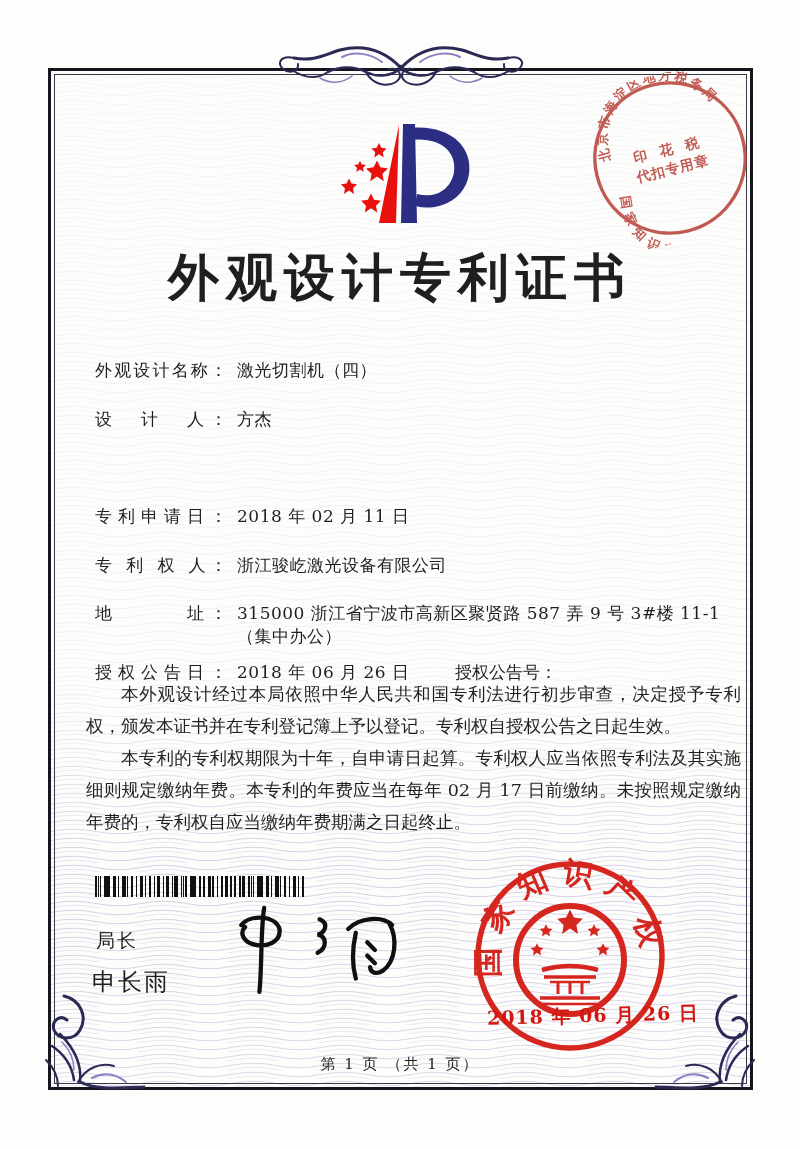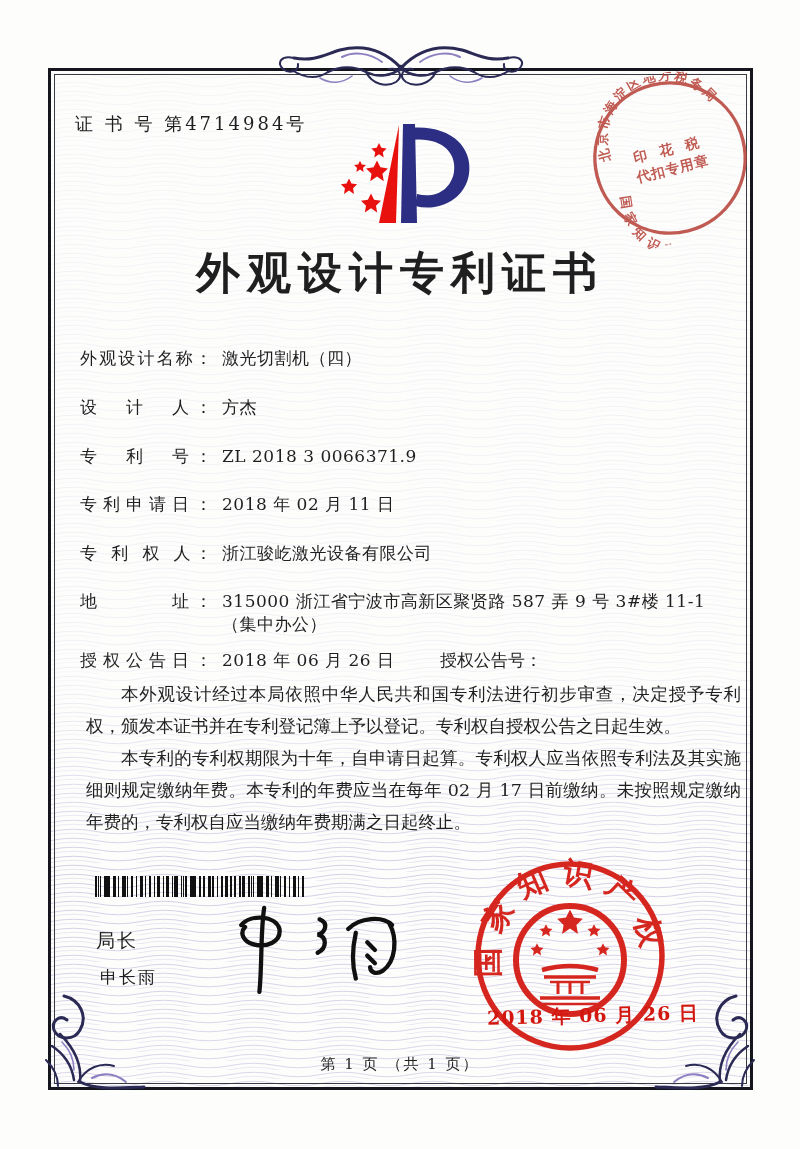--- a/index.html
+++ b/index.html
@@ -17,36 +17,36 @@
   .guilloche{position:absolute;left:0;top:0;width:100%;height:100%;z-index:0;}
   
   .orn-top{position:absolute;left:270px;top:28px;z-index:3;}
   .orn-bl{position:absolute;left:34px;top:990px;z-index:3;}
   .orn-br{position:absolute;left:654px;top:990px;z-index:3;transform:scaleX(-1);}
   
   .abs{position:absolute;z-index:4;}
   .cert-no{left:75px;top:112px;font-size:18px;letter-spacing:3px;}
   .logo{left:303px;top:110px;}
   .stamp{left:586px;top:74px;transform:rotate(-14deg);opacity:.88;}
-  .title{left:0;right:0;top:244px;text-align:center;font-size:44px;font-weight:bold;
+  .title{left:0;right:0;top:244px;text-align:center;font-size:51px;font-weight:bold;
     letter-spacing:7px;font-family:Liberation Serif, serif;}
-  .field-row{left:80px;width:650px;display:flex;font-size:17px;line-height:1.35;}
+  .field-row{left:95px;width:650px;display:flex;font-size:17px;line-height:1.35;margin-top:12px;}
   .flabel{flex:0 0 132px;text-align:justify;text-align-last:justify;white-space:pre;}
   .fvalue{flex:1;padding-left:10px;letter-spacing:.5px;}
   .grant-group2{position:absolute;left:360px;top:0;display:flex;width:290px;}
   .grant-group2 .flabel{flex:0 0 102px;}
   .body-text{left:86px;top:678px;width:655px;font-size:17.5px;line-height:32px;
     text-align:justify;}
   .body-text p{margin:0;text-indent:2em;}
   .barcode{left:95px;top:876px;width:212px;height:21px;
     background-image:
       repeating-linear-gradient(90deg,#111 0 2px,rgba(0,0,0,0) 2px 5px,#111 5px 6px,rgba(0,0,0,0) 6px 9px),
       repeating-linear-gradient(90deg,rgba(0,0,0,0) 0 3px,#111 3px 4px,rgba(0,0,0,0) 4px 11px,#111 11px 14px,rgba(0,0,0,0) 14px 17px);}
   .sig-title{left:96px;top:928px;font-size:19px;letter-spacing:2px;}
-  .sig-name{left:100px;top:966px;font-size:17px;letter-spacing:2px;}
+  .sig-name{left:92px;top:966px;font-size:24px;letter-spacing:2px;}
   .signature{left:205px;top:898px;}
   .seal{left:464px;top:856px;opacity:.93;}
   .seal-date{left:487px;top:1003px;font-size:19px;font-weight:bold;color:#d3170f;
     letter-spacing:1px;transform:rotate(-1.5deg);z-index:5;}
   .footer{left:0;right:0;top:1055px;text-align:center;font-size:15px;letter-spacing:2px;}
 </style>
 </head>
 <body>
 
 <div class="page">
@@ -105,21 +105,20 @@
       <path stroke-width="2.5" d="M26 44 C40 58 48 74 46 92"></path>
       <path stroke-width="2.5" d="M18 56 C30 64 38 76 40 90"></path>
       <path stroke-width="3" d="M46 92 C62 100 84 98 110 97"></path>
       <path stroke-width="2" stroke="#8d7fc0" d="M58 88 C70 82 82 84 92 92"></path>
       <path stroke-width="2" d="M44 92 C52 78 66 72 80 76"></path>
       <path stroke-width="2" d="M12 70 C20 78 24 86 24 96"></path>
       <path stroke-width="1.6" stroke="#8d7fc0" d="M28 52 C36 60 40 70 40 80"></path>
     </g>
   </svg>
 
-  <div class="abs cert-no">证 书 号 第4714984号</div>
 
   <svg class="abs logo" width="186" height="124" viewBox="0 0 186 124" xmlns="http://www.w3.org/2000/svg">
     <defs>
       <path id="star" d="M0,-10 L2.94,-4.05 L9.51,-3.09 L4.76,1.55 L5.88,8.09 L0,4 L-5.88,8.09 L-4.76,1.55 L-9.51,-3.09 L-2.94,-4.05 Z"></path>
     </defs>
     <g fill="#e8110e">
       <use href="#star" transform="translate(76,41) scale(0.8)"></use>
       <use href="#star" transform="translate(57,57) scale(0.62)"></use>
       <use href="#star" transform="translate(74,62) scale(1.15)"></use>
       <use href="#star" transform="translate(46,77) scale(0.85)"></use>
@@ -151,24 +150,20 @@
 
   <div class="abs title">外观设计专利证书</div>
 
   <div class="abs field-row" style="top:347px">
     <span class="flabel">外观设计名称：</span>
     <span class="fvalue">激光切割机（四）</span>
   </div>
   <div class="abs field-row" style="top:396px">
     <span class="flabel">设　计　人：</span>
     <span class="fvalue">方杰</span>
-  </div>
-  <div class="abs field-row" style="top:445px">
-    <span class="flabel">专　利　号：</span>
-    <span class="fvalue">ZL 2018 3 0066371.9</span>
   </div>
   <div class="abs field-row" style="top:493px">
     <span class="flabel">专利申请日：</span>
     <span class="fvalue">2018 年 02 月 11 日</span>
   </div>
   <div class="abs field-row" style="top:542px">
     <span class="flabel">专 利 权 人：</span>
     <span class="fvalue">浙江骏屹激光设备有限公司</span>
   </div>
   <div class="abs field-row" style="top:590px">

